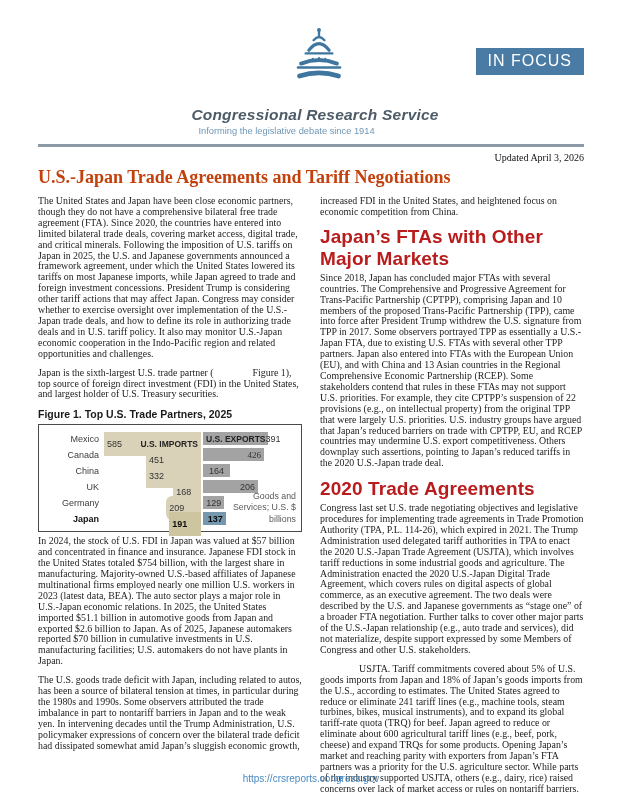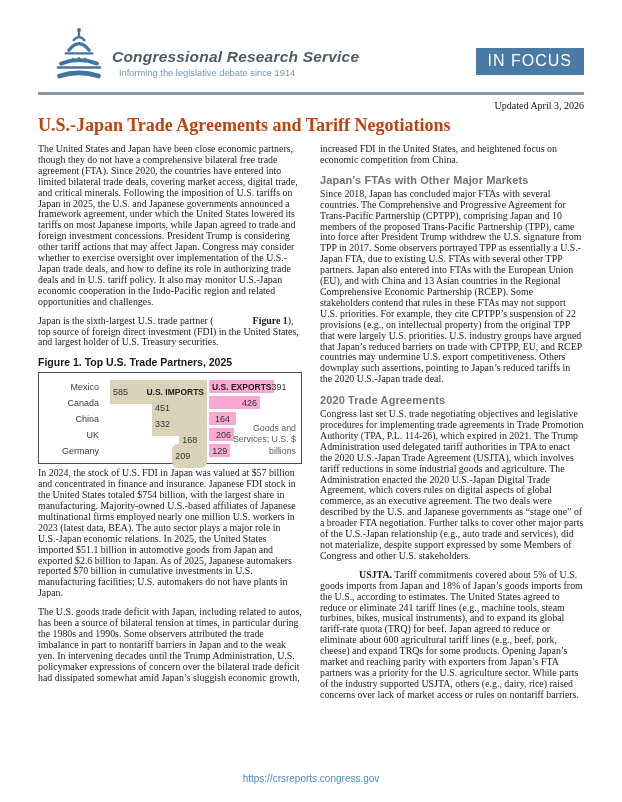--- a/index.html
+++ b/index.html
@@ -1,67 +1,67 @@
 <!DOCTYPE html>
 <html><head>
 <meta charset="utf-8">
 <style>
   html,body{margin:0;padding:0;background:#fff;}
   .page{position:relative;width:622px;height:802px;background:#fff;overflow:hidden;
         font-family:"Liberation Serif",serif;color:#1a1a1a;}
   
   .header{position:relative;padding:26px 38px 0 38px;}
-  .brand{display:flex;align-items:flex-start;}
+  .brand{display:flex;align-items:center;flex-direction:column;}
   .logo{width:50px;height:58px;flex-shrink:0;margin-left:16px;}
   .brand-text{margin-left:8px;padding-top:22px;}
   .org-name{font-family:"Liberation Sans",sans-serif;font-weight:bold;font-style:italic;
             font-size:15.5px;color:#4d5b67;letter-spacing:0.2px;}
   .tagline{font-family:"Liberation Sans",sans-serif;font-size:9.3px;color:#6f96b6;margin-top:2px;padding-left:7px;}
   .badge{position:absolute;right:38px;top:48px;background:#4a7ba4;color:#fff;
          font-family:"Liberation Sans",sans-serif;font-weight:normal;font-size:16px;
          padding:4px 12px 5px 12px;letter-spacing:1px;}
   .rule{height:3px;background:#8b9aa6;margin-top:8px;}
   .updated{text-align:right;font-size:10px;margin-top:5px;color:#111;}
   .doc-title{font-size:18px;font-weight:bold;margin-top:4px;color:#c2410c;}
   
   .columns{display:flex;gap:18px;padding:8px 38px 0 38px;}
   .col{width:264px;flex-shrink:0;}
   p.body{font-size:9.9px;line-height:10.9px;margin:0 0 8px 0;color:#1c1c1c;}
-  h2.sec{font-family:"Liberation Sans",sans-serif;font-size:11px;font-weight:bold;
-         color:#737373;margin:9px 0 3px 0;letter-spacing:0.1px;}
+  h2.sec{font-family:"Liberation Sans",sans-serif;font-size:19px;font-weight:bold;
+         color:#b91c1c;margin:9px 0 3px 0;letter-spacing:0.1px;}
   h2.sec.first{margin-top:2px;}
   
   .fig-title{font-family:"Liberation Sans",sans-serif;font-weight:bold;font-size:10.5px;
              color:#1a1a1a;margin:3px 0 4px 0;}
   .chart{position:relative;border:1px solid #4a4a4a;padding:5px 4px 4px 4px;margin-bottom:4px;}
   .chart-row{display:flex;align-items:center;height:15px;margin:1px 0;
              font-family:"Liberation Sans",sans-serif;font-size:9px;color:#3d3d3d;}
-  .chart-label{width:56px;text-align:right;padding-right:11px;flex-shrink:0;white-space:nowrap;}
+  .chart-label{width:56px;text-align:right;padding-right:5px;flex-shrink:0;white-space:nowrap;}
   .chart-row.highlight .chart-label{font-weight:bold;color:#111;}
   .imp-area{width:97px;flex-shrink:0;display:flex;justify-content:flex-end;height:13px;}
   .exp-area{flex:1;display:flex;justify-content:flex-start;height:13px;margin-left:2px;}
   .imp-bar{background:#d9d2b9;display:flex;align-items:center;justify-content:flex-start;
            padding:12px 3px;box-sizing:border-box;height:100%;}
-  .exp-bar{background:#f9a8d4;display:flex;align-items:center;justify-content:flex-end;
+  .exp-bar{background:#a3a3a3;display:flex;align-items:center;justify-content:flex-end;
            padding:0 3px;box-sizing:border-box;height:100%;}
   .imp-bar.first,.exp-bar.first{justify-content:space-between;}
   .chart-row.highlight .imp-bar{background:#cdc4a0;}
   .chart-row.highlight .exp-bar{background:#7598ae;}
   .chart-row.highlight .bar-val{font-weight:bold;color:#0d0d0d;}
   .bar-val{font-size:9px;color:#333;}
   .series-label{font-weight:bold;color:#222;font-size:8.5px;white-space:nowrap;}
   .chart-note{position:absolute;right:5px;bottom:6px;width:64px;font-family:"Liberation Sans",sans-serif;
               font-size:8.8px;line-height:1.3;color:#595959;text-align:right;}
   p.source{font-family:"Liberation Sans",sans-serif;font-size:8.8px;color:#1a1a1a;margin:0 0 9px 0;}
   p.source b{font-weight:bold;}
   
   .footer{position:absolute;left:0;right:0;bottom:18px;text-align:center;
           font-family:"Liberation Sans",sans-serif;font-size:10px;}
   .footer a{color:#4b8bc2;text-decoration:none;}
-  b.inline{font-weight:bold;padding-left:39px;}
+  b.inline{font-weight:normal;padding-left:39px;}
 </style>
 </head>
 <body>
 
 <div class="page">
 
   <div class="header">
     <div class="brand">
       <svg class="logo" viewBox="0 0 64 72">
         <g fill="none" stroke="#3e76a0" stroke-linecap="round">
@@ -118,21 +118,21 @@
               </div>
             </div>
             <div class="chart-row">
               <div class="chart-label">Canada</div>
               <div class="imp-area">
                 <div class="imp-bar" style="width: 55px;">
                   <span class="bar-val">451</span>
                 </div>
               </div>
               <div class="exp-area">
-                <div class="exp-bar" style="width: 51px;">
+                <div class="exp-bar" style="width: 61px; font-family: Liberation Serif, serif;">
                   <span class="bar-val">426</span>
                 </div>
               </div>
             </div>
             <div class="chart-row">
               <div class="chart-label">China</div>
               <div class="imp-area">
                 <div class="imp-bar" style="width: 55.0496px;">
                   <span class="bar-val">332</span>
                 </div>
@@ -144,35 +144,48 @@
               </div>
             </div>
             <div class="chart-row">
               <div class="chart-label">UK</div>
               <div class="imp-area">
                 <div class="imp-bar" style="width: 27.8564px;">
                   <span class="bar-val">168</span>
                 </div>
               </div>
               <div class="exp-area">
-                <div class="exp-bar" style="width: 25px;">
+                <div class="exp-bar" style="width: 55px;">
                   <span class="bar-val">206</span>
                 </div>
               </div>
             </div>
             <div class="chart-row">
               <div class="chart-label">Germany</div>
               <div class="imp-area">
                 <div class="imp-bar" style="width: 34.6547px; border-radius: 6px;">
                   <span class="bar-val">209</span>
                 </div>
               </div>
               <div class="exp-area">
                 <div class="exp-bar" style="width: 21.3897px;">
                   <span class="bar-val">129</span>
+                </div>
+              </div>
+            </div>
+            <div class="chart-row highlight">
+              <div class="chart-label">Japan</div>
+              <div class="imp-area">
+                <div class="imp-bar" style="width: 31.6701px;">
+                  <span class="bar-val">191</span>
+                </div>
+              </div>
+              <div class="exp-area">
+                <div class="exp-bar" style="width: 22.7162px;">
+                  <span class="bar-val">137</span>
                 </div>
               </div>
             </div>
           </div>
         <div class="chart-note">Goods and Services; U.S. $ billions</div>
       </div>
 
 
       <p class="body">In 2024, the stock of U.S. FDI in Japan was valued at $57 billion and concentrated in finance and insurance. Japanese FDI stock in the United States totaled $754 billion, with the largest share in manufacturing. Majority-owned U.S.-based affiliates of Japanese multinational firms employed nearly one million U.S. workers in 2023 (latest data, BEA). The auto sector plays a major role in U.S.-Japan economic relations. In 2025, the United States imported $51.1 billion in automotive goods from Japan and exported $2.6 billion to Japan. As of 2025, Japanese automakers reported $70 billion in cumulative investments in U.S. manufacturing facilities; U.S. automakers do not have plants in Japan.</p>
       <p class="body">The U.S. goods trade deficit with Japan, including related to autos, has been a source of bilateral tension at times, in particular during the 1980s and 1990s. Some observers attributed the trade imbalance in part to nontariff barriers in Japan and to the weak yen. In intervening decades until the Trump Administration, U.S. policymaker expressions of concern over the bilateral trade deficit had dissipated somewhat amid Japan’s sluggish economic growth,</p>

